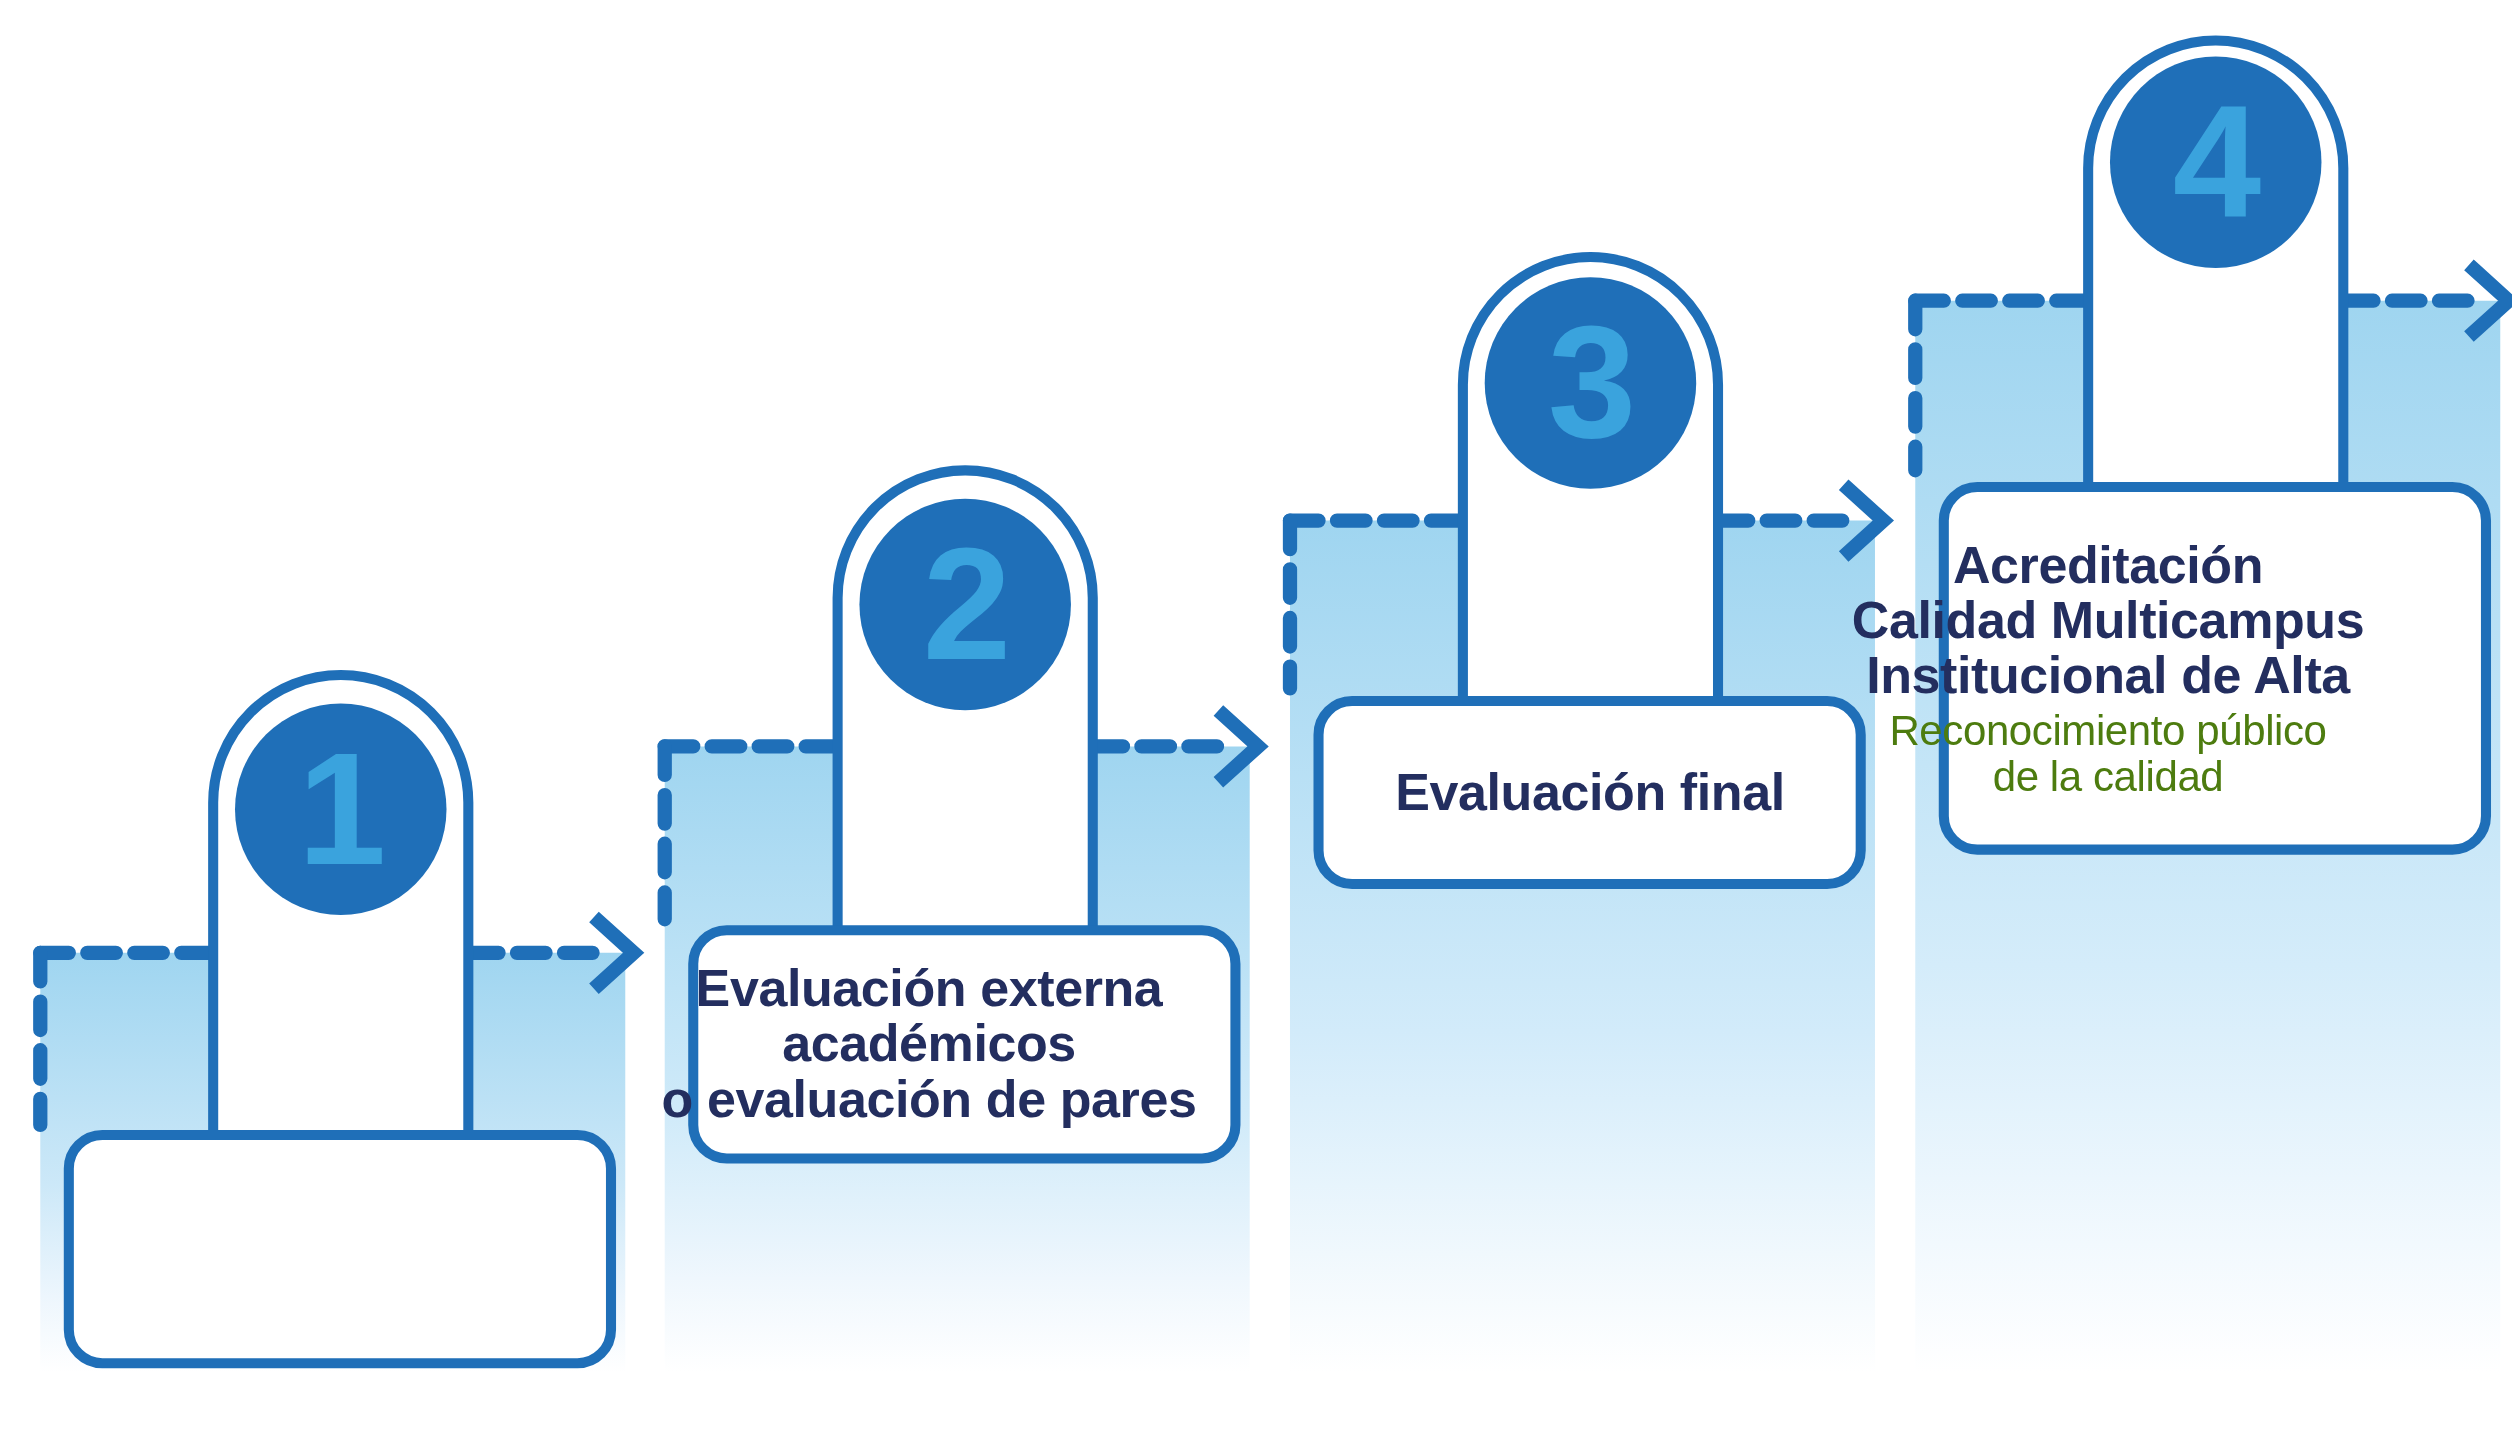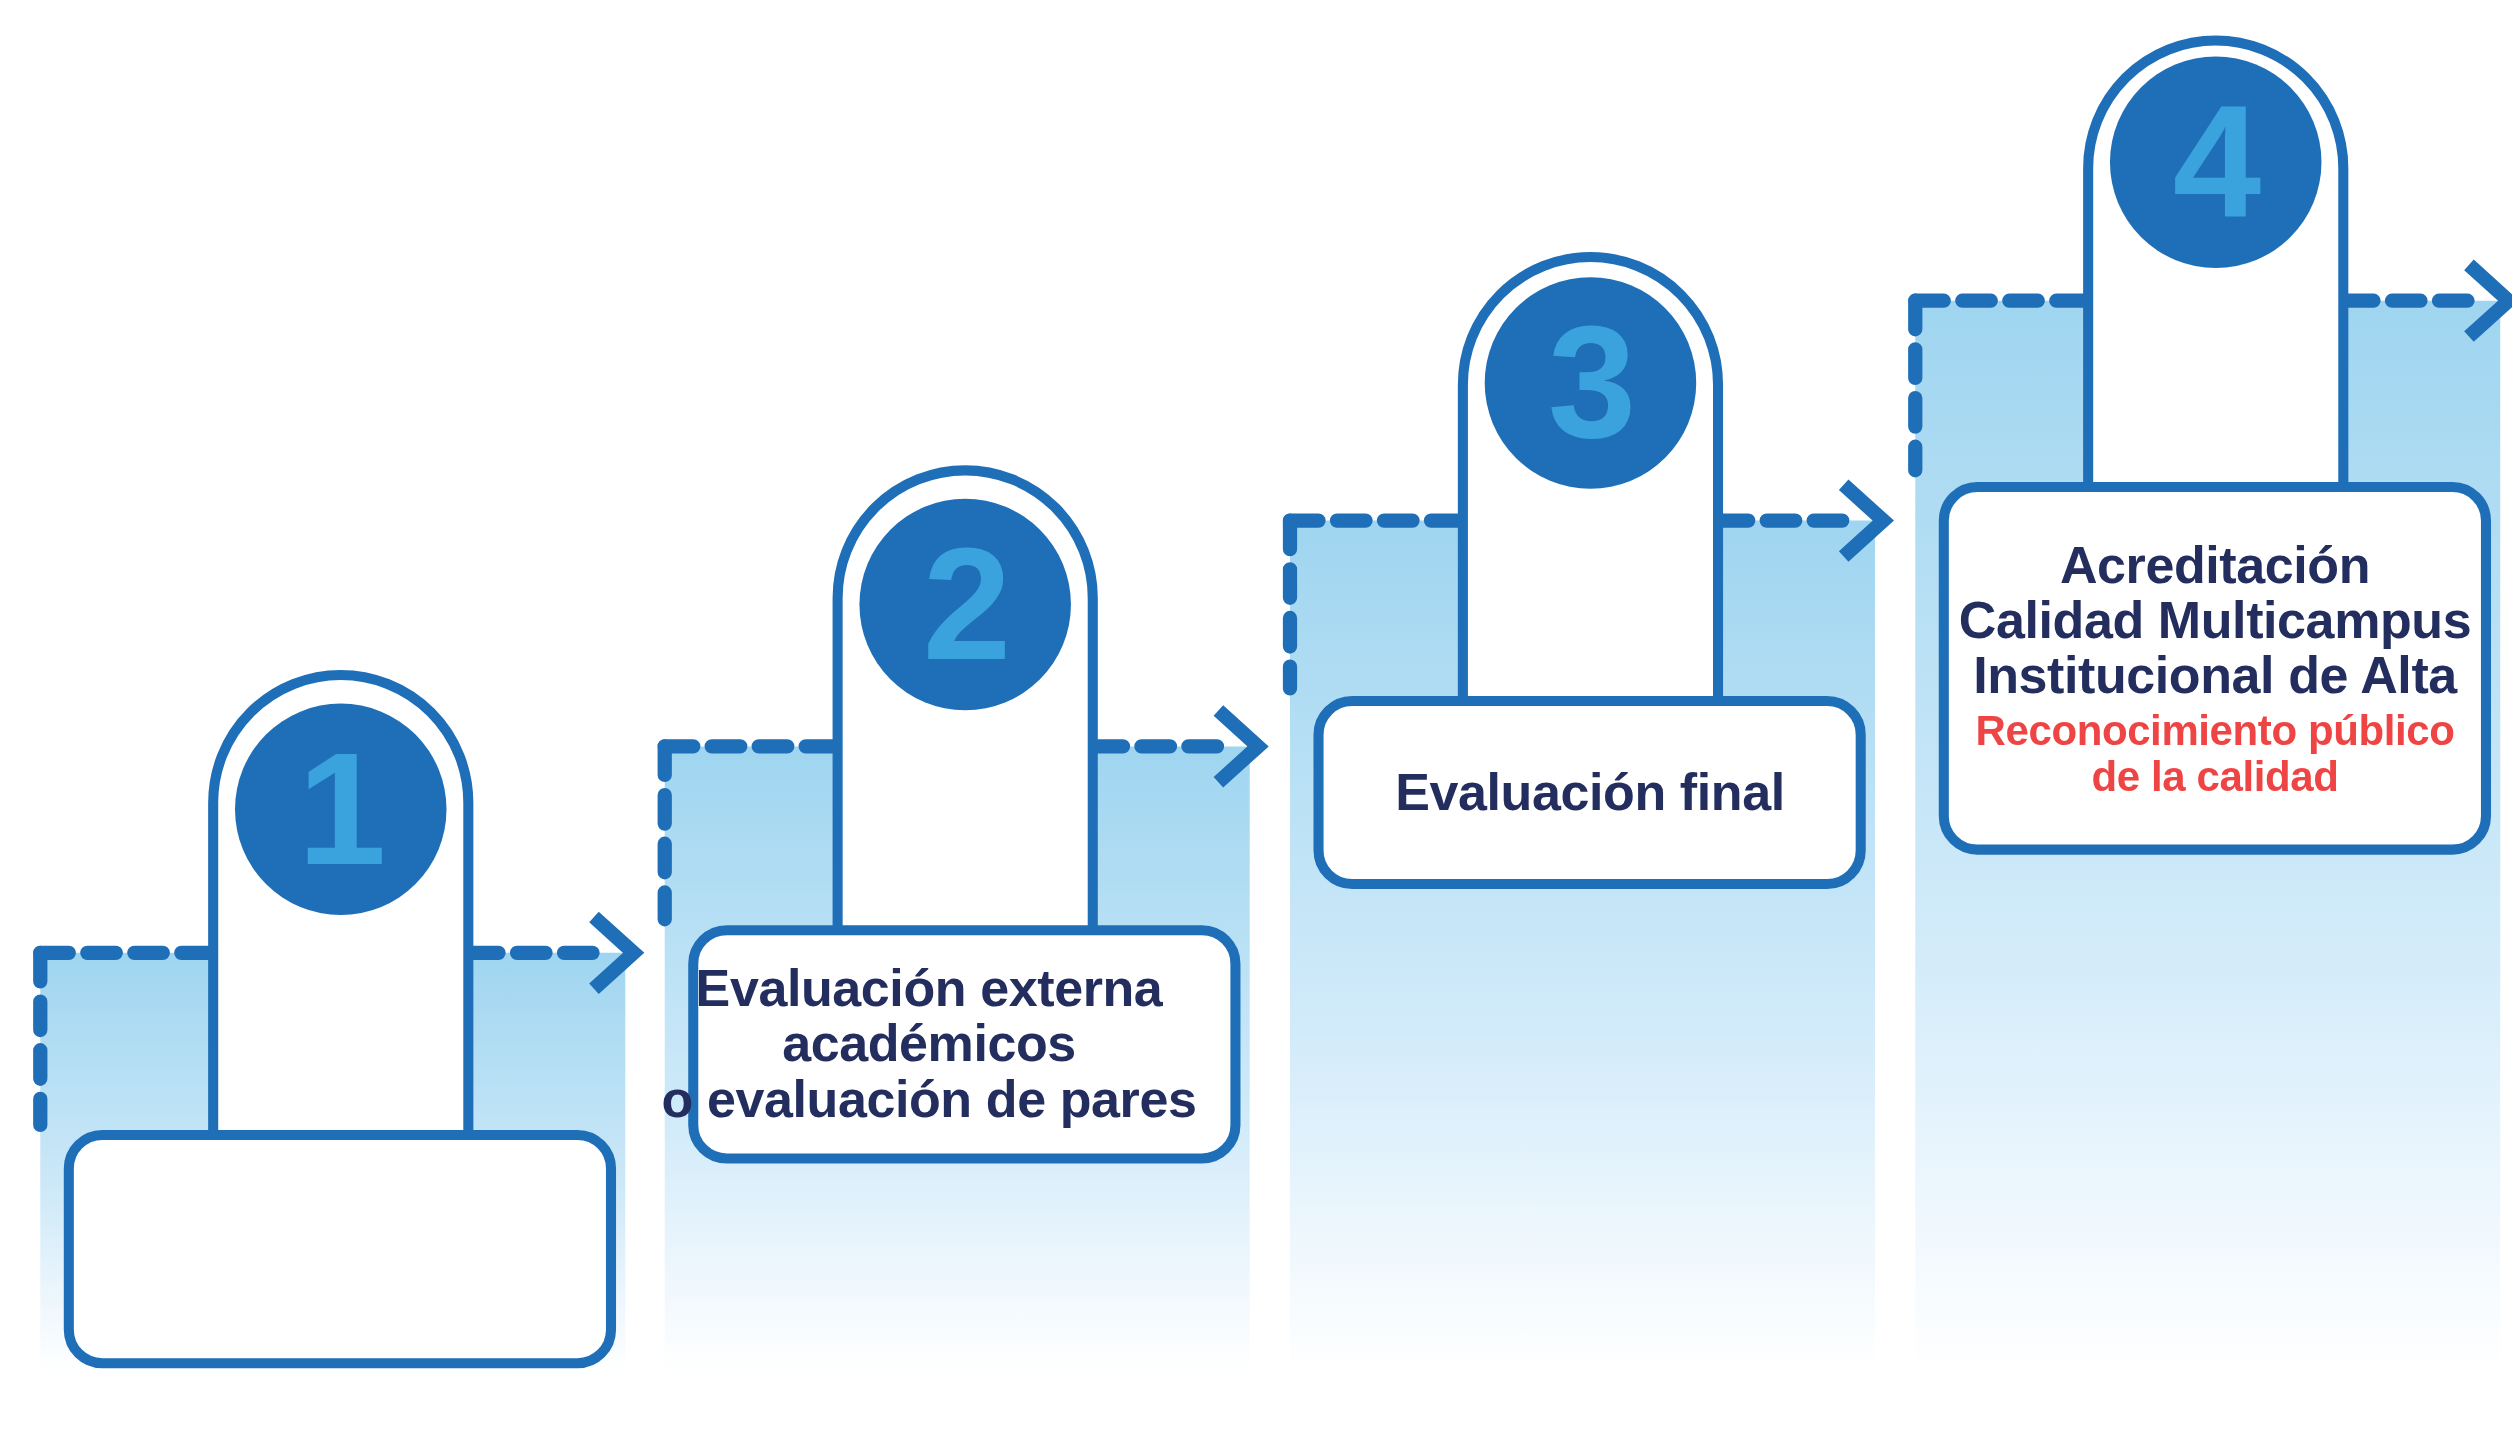--- a/index.html
+++ b/index.html
@@ -16,21 +16,21 @@
     position:absolute;
     display:flex;flex-direction:column;align-items:center;justify-content:center;
     text-align:center;
     color:#232E5F;
     font-weight:700;
     font-stretch:condensed;
     line-height:1.06;
     letter-spacing:-0.4px;
   }
   .card-text .line{display:block;white-space:nowrap;}
-  .sub{color:#ef4444;font-weight:700;line-height:1.08;}
+  .sub{color:#4d7c0f;font-weight:400;line-height:1.08;}
   .num{
     position:absolute;
     display:flex;align-items:center;justify-content:center;
     color:#3AA3DD;font-weight:700;font-stretch:condensed;
     letter-spacing:-1.7px;
   }
 </style>
 </head>
 <body>
 
@@ -139,21 +139,21 @@
     <div class="card-text" style="left:658px;top:930px;width:542px;height:228px;font-size:52px;">
       <span class="line">Evaluación externa</span>
       <span class="line">académicos</span>
       <span class="line">o evaluación de pares</span>
     </div>
 
     <div class="card-text" style="left:1319px;top:701px;width:542px;height:183px;font-size:52px;gap:12px;">
       <span class="line">Evaluación final</span>
     </div>
 
-    <div class="card-text" style="left:1944px;top:487px;width:542px;height:363px;font-size:52px;">
+    <div class="card-text" style="left:1837px;top:487px;width:542px;height:363px;font-size:52px;">
       <span class="line">Acreditación</span>
       <span class="line">Calidad Multicampus</span>
       <span class="line">Institucional de Alta</span>
       <span class="line sub" style="font-size:42px;margin-top:5px;">Reconocimiento público</span>
       <span class="line sub" style="font-size:42px;">de la calidad</span>
     </div>
 
   </div>
 </div>
 

